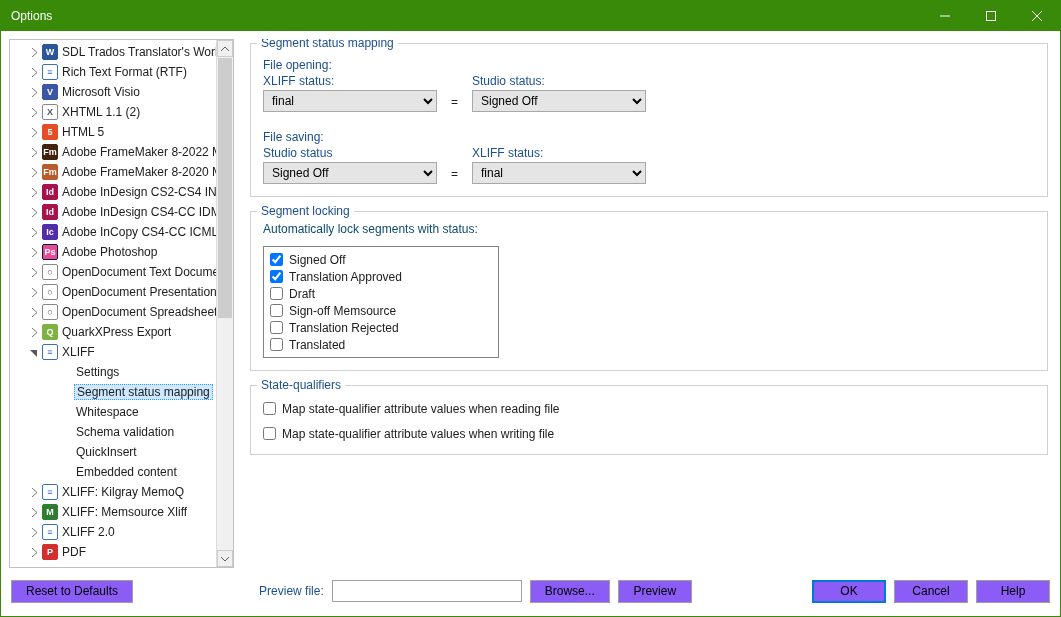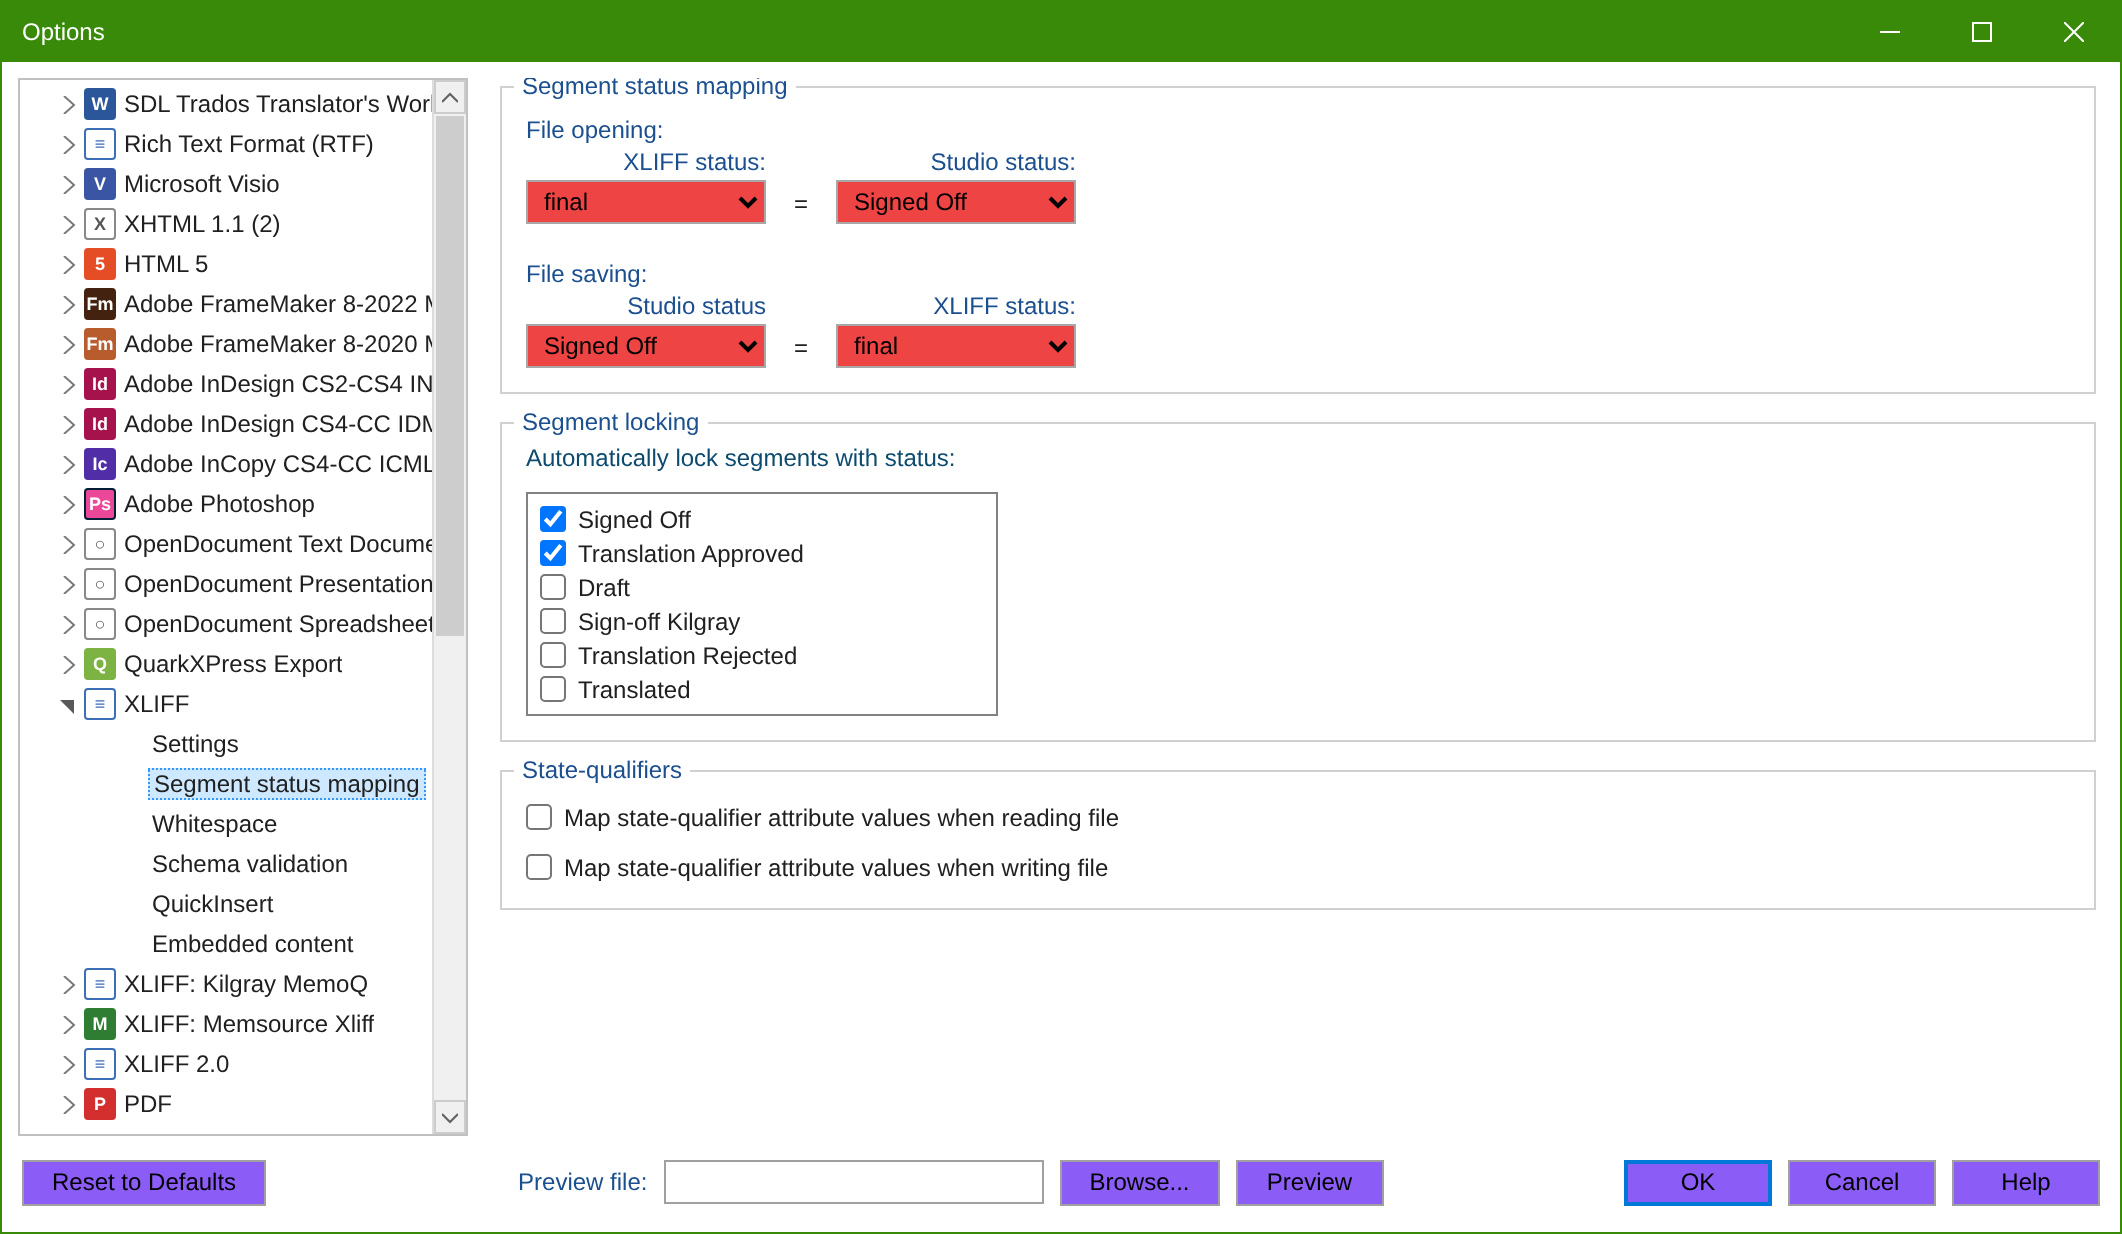--- a/index.html
+++ b/index.html
@@ -21,23 +21,23 @@
   .ficon { width:16px; height:16px; margin-right:4px; flex-shrink:0; display:flex; align-items:center; justify-content:center; font-size:9px; font-weight:bold; color:#fff; border-radius:2px; }
   .nlabel { overflow:hidden; text-overflow:clip; }
   .nlabel.selected { background:#cde8ff; border:1px dotted #3399ff; padding:0 2px; margin-left:-2px; }
   .depth1 { padding-left:18px; }
   .depth2 { padding-left:46px; }
   .main { flex:1; min-width:0; padding:4px 4px 4px 8px; overflow:hidden; }
   .group { border:1px solid #d0d0d0; margin-bottom:14px; position:relative; padding:10px 12px 12px 12px; }
   .group > .legend { position:absolute; top:-8px; left:6px; background:#fff; padding:0 4px; color:#1b4f8f; }
   .subheader { color:#1b4f8f; margin:4px 0 2px 0; }
   .row { display:flex; align-items:flex-end; gap:10px; }
-  .col { display:flex; flex-direction:column;align-items:flex-end; }
+  .col { display:flex; flex-direction:column; }
   .lbl { color:#1b4f8f; margin-bottom:2px; }
-  select.combo { width:120px; height:22px; background:#ef4444; border:1px solid #a8a8a8; font:inherit; padding:0 4px; }
+  select.combo { width:174px; height:22px; background:#e5e5e5; border:1px solid #a8a8a8; font:inherit; padding:0 4px; }
   .eq { padding:0 4px 3px 4px; }
   .chkrow { display:flex; align-items:center; height:17px; gap:6px; }
   input[type=checkbox] { width:13px; height:13px; margin:0; }
   .lockbox { border:1px solid #828282; width:236px; padding:4px 6px; }
   .footer { height:40px; border-top:0; display:flex; align-items:center; padding:0 10px 10px 10px; gap:8px; }
   .btn { height:23px; border:1px solid #a0a0a0; background:#8b5cf6; font:inherit; padding:0 14px; min-width:74px; }
   .btn.primary { border:1px solid #0078d7; outline:1px solid #0078d7; outline-offset:-2px; }
   .filebox { width:190px; height:22px; border:1px solid #a0a0a0; background:#fff; }
   .expander svg { display:block; }
 </style>
@@ -348,21 +348,21 @@
             <div class="chkrow">
               <input type="checkbox" checked="" style="">
               <span>Translation Approved</span>
             </div>
             <div class="chkrow">
               <input type="checkbox" style="">
               <span>Draft</span>
             </div>
             <div class="chkrow">
               <input type="checkbox" style="">
-              <span>Sign-off Kilgray</span>
+              <span>Sign-off Memsource</span>
             </div>
             <div class="chkrow">
               <input type="checkbox" style="">
               <span>Translation Rejected</span>
             </div>
             <div class="chkrow">
               <input type="checkbox" style="">
               <span>Translated</span>
             </div>
           </div>

